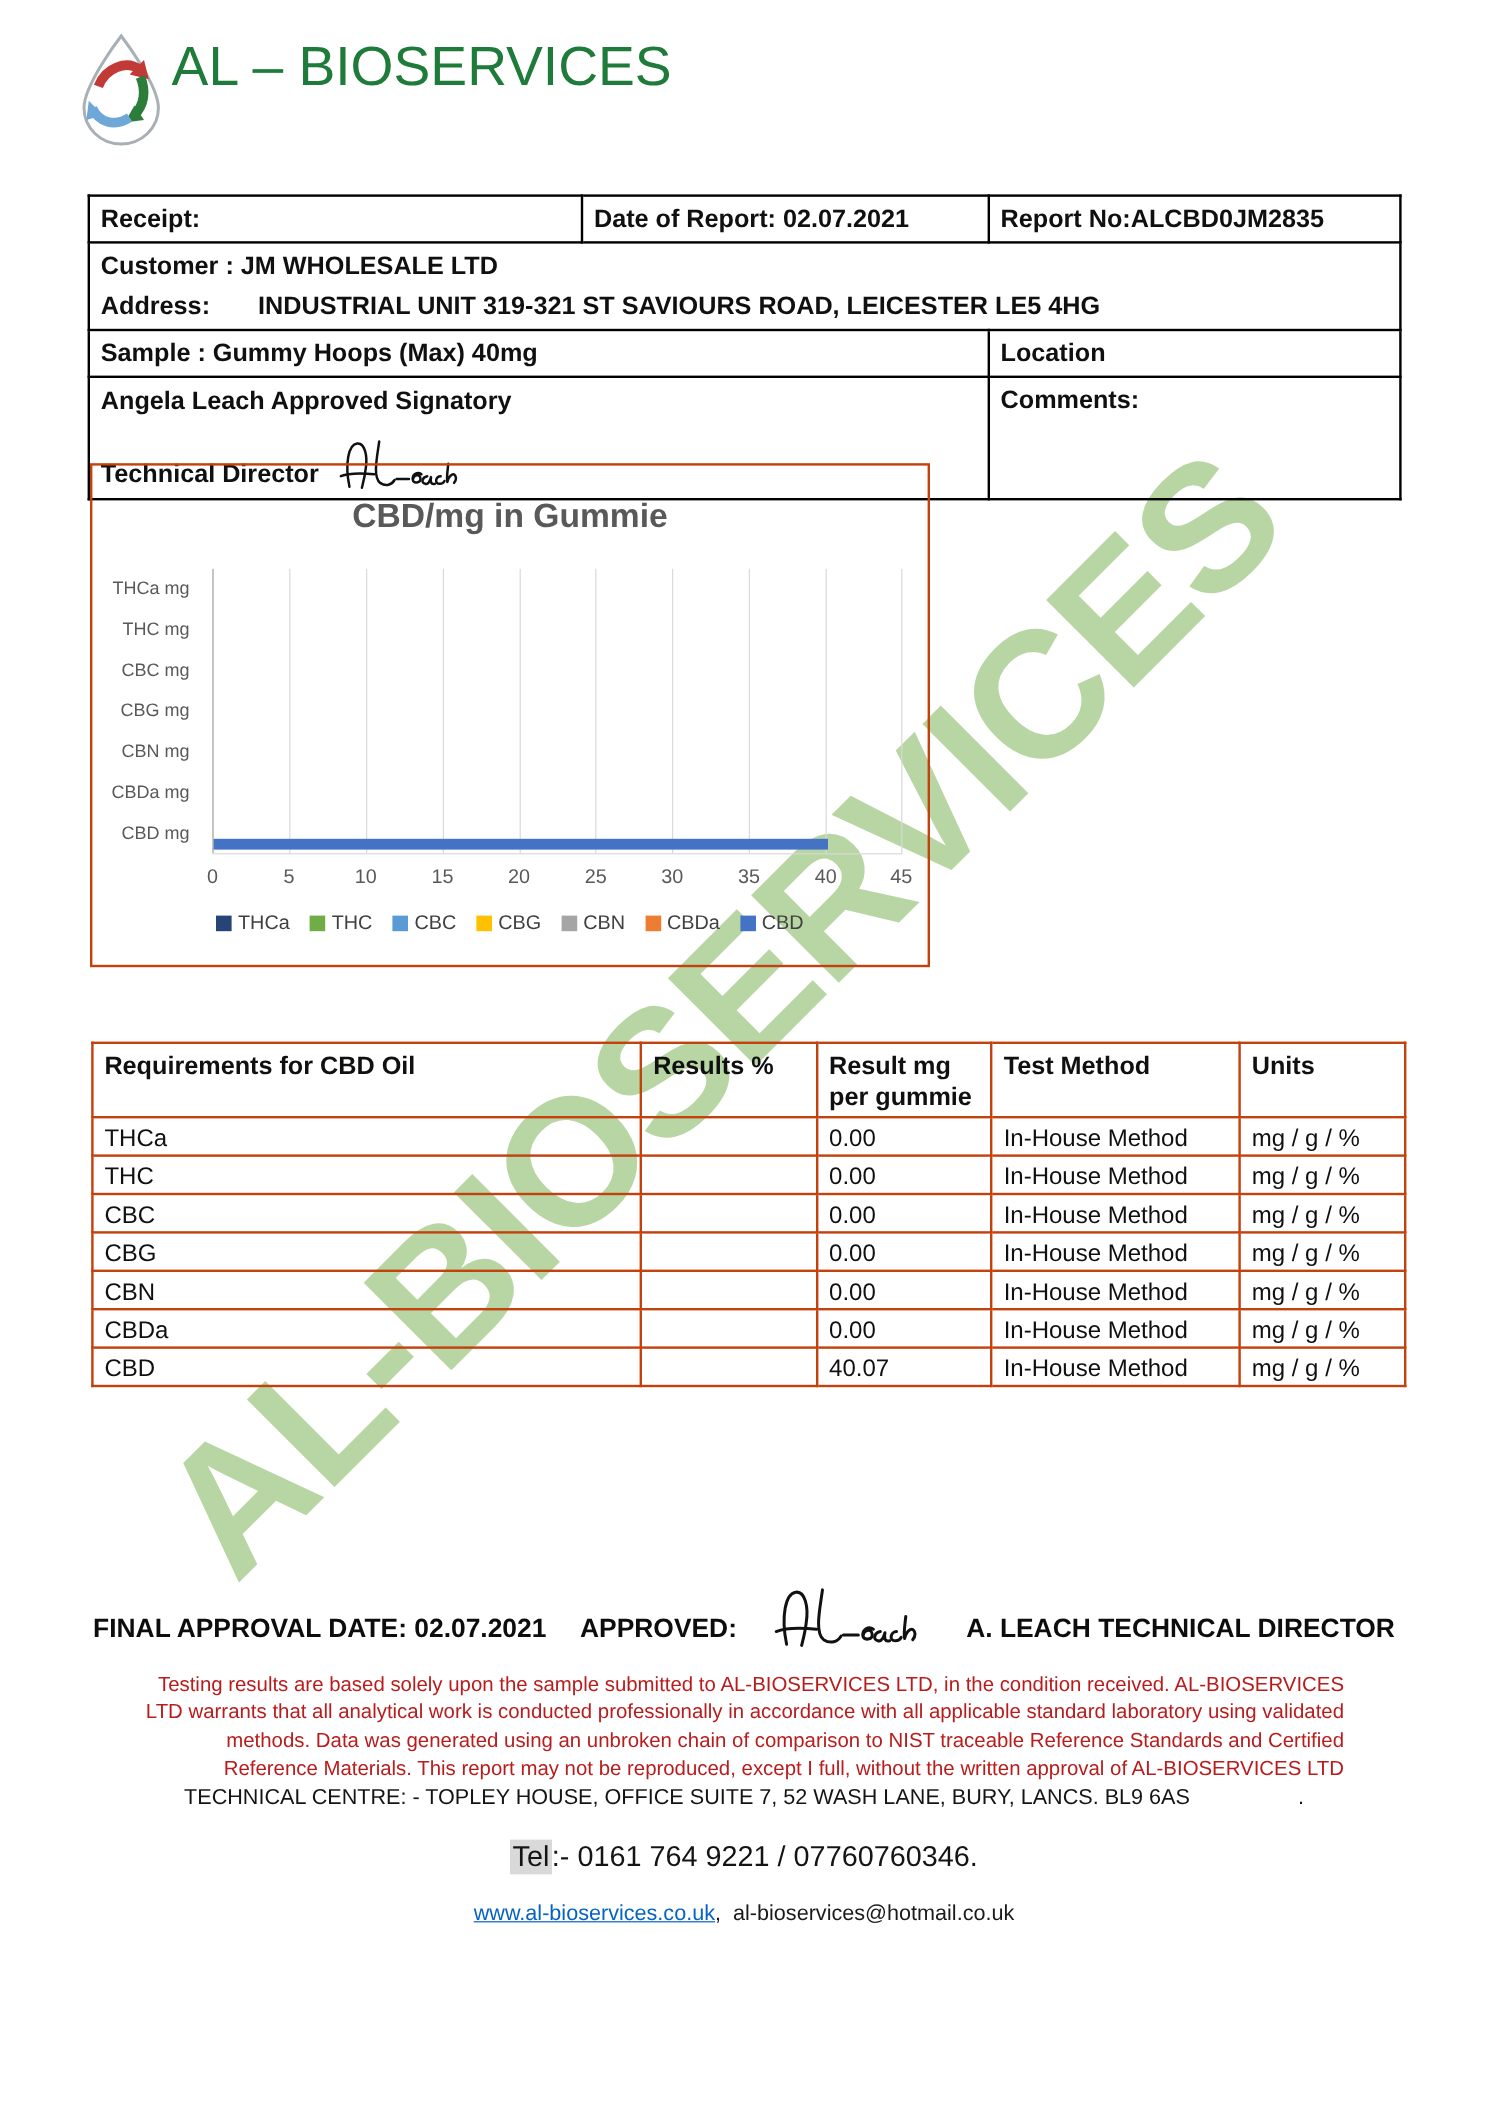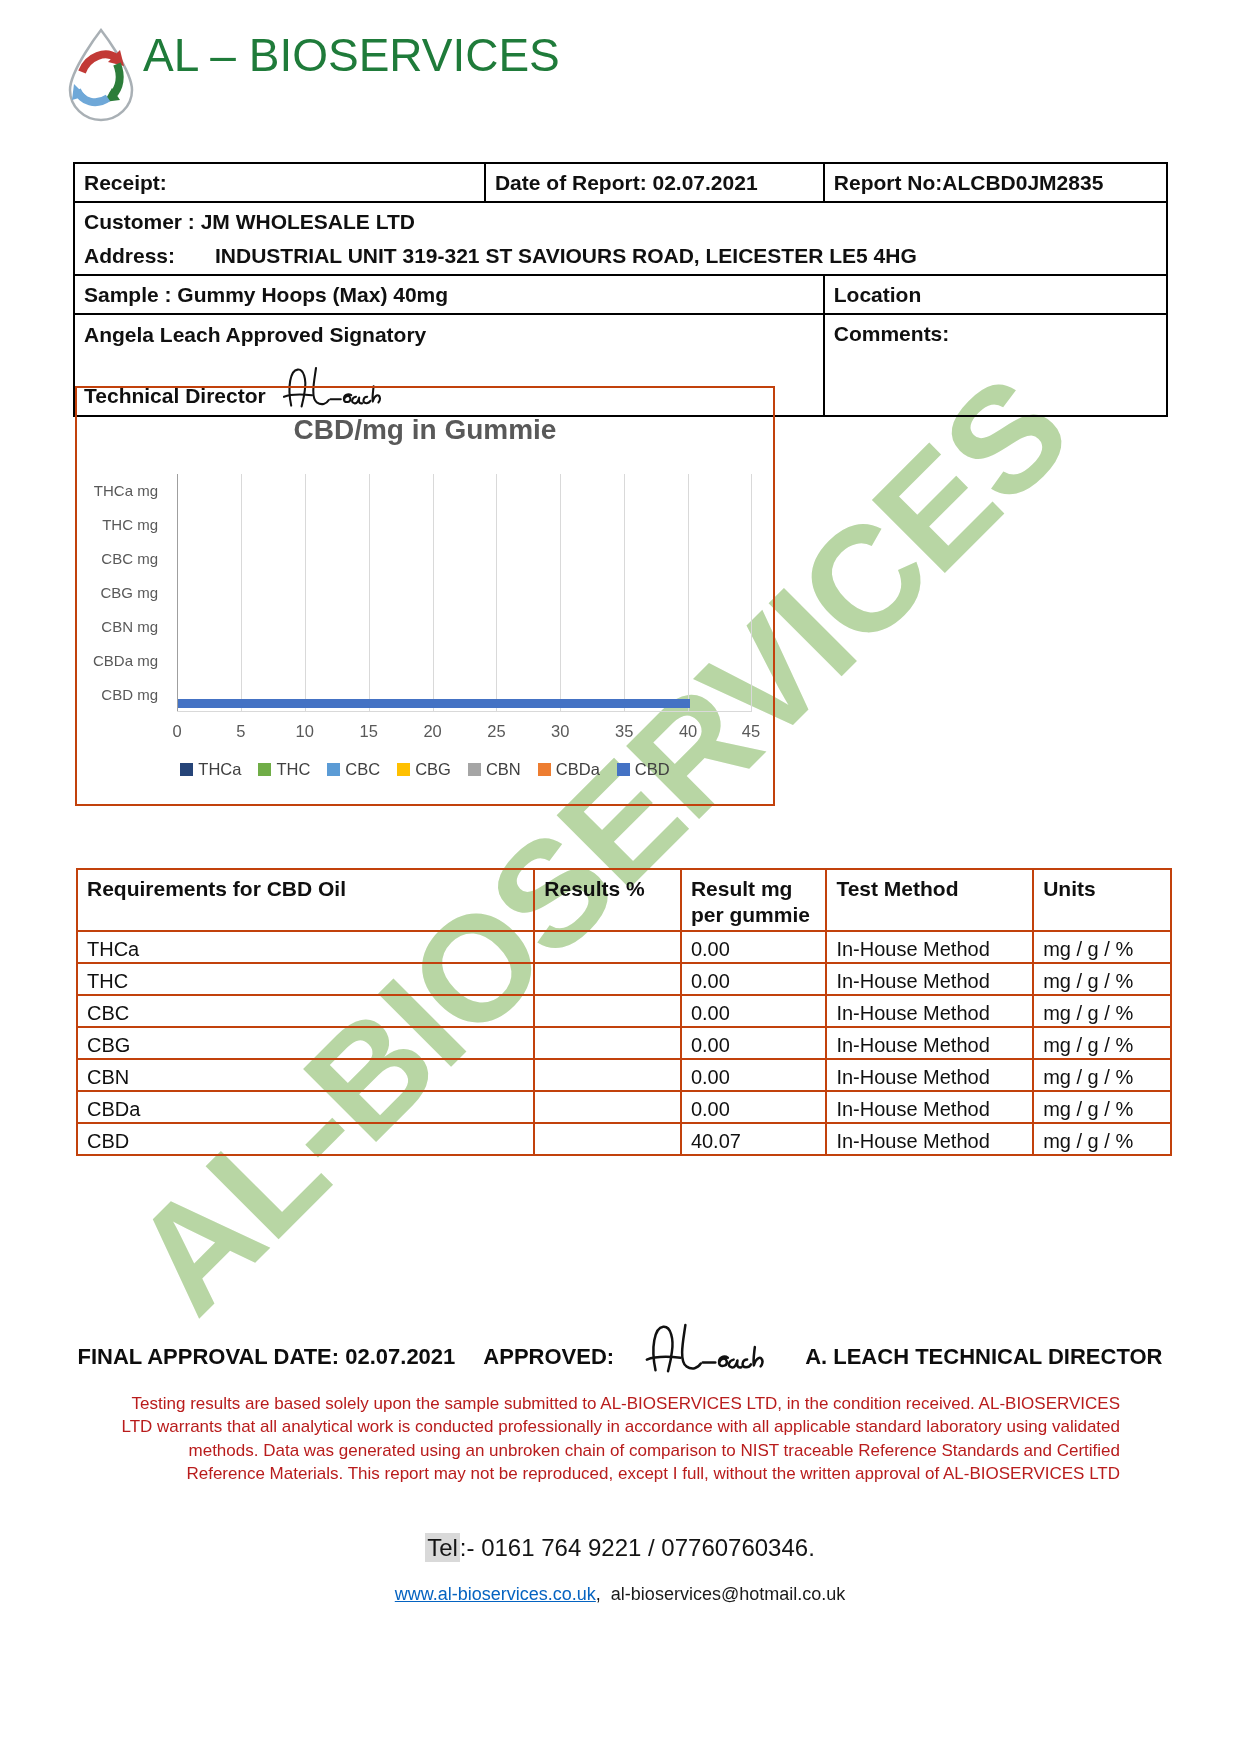--- a/index.html
+++ b/index.html
@@ -263,20 +263,23 @@
       <span class="t">FINAL APPROVAL DATE: 02.07.2021</span>
       <span class="t">APPROVED:</span>
       <svg class="sig-main" viewBox="0 0 140 60">
           <use href="#sigpath"></use>
         </svg>
       <span class="t">A. LEACH TECHNICAL DIRECTOR</span>
     </div>
 
     <div class="disclaimer">Testing results are based solely upon the sample submitted to AL-BIOSERVICES LTD, in the condition received. AL-BIOSERVICES LTD warrants that all analytical work is conducted professionally in accordance with all applicable standard laboratory using validated methods. Data was generated using an unbroken chain of comparison to NIST traceable Reference Standards and Certified Reference Materials. This report may not be reproduced, except I full, without the written approval of AL-BIOSERVICES LTD</div>
 
+    <div class="tc-line">
+      <span>TECHNICAL CENTRE: - TOPLEY HOUSE, OFFICE SUITE 7, 52 WASH LANE, BURY, LANCS. BL9 6AS</span><span class="tc-dot">.</span>
+    </div>
     <div class="tel-line">
       <span class="tel-hl">Tel</span><span>:- 0161 764 9221 / 07760760346.</span>
     </div>
     <div class="web-line">
       <a href="#" class="web-link">www.al-bioservices.co.uk</a><span>,</span><span class="email">al-bioservices@hotmail.co.uk</span>
     </div>
 
   </div>
 
   <svg width="0" height="0" style="position:absolute">

